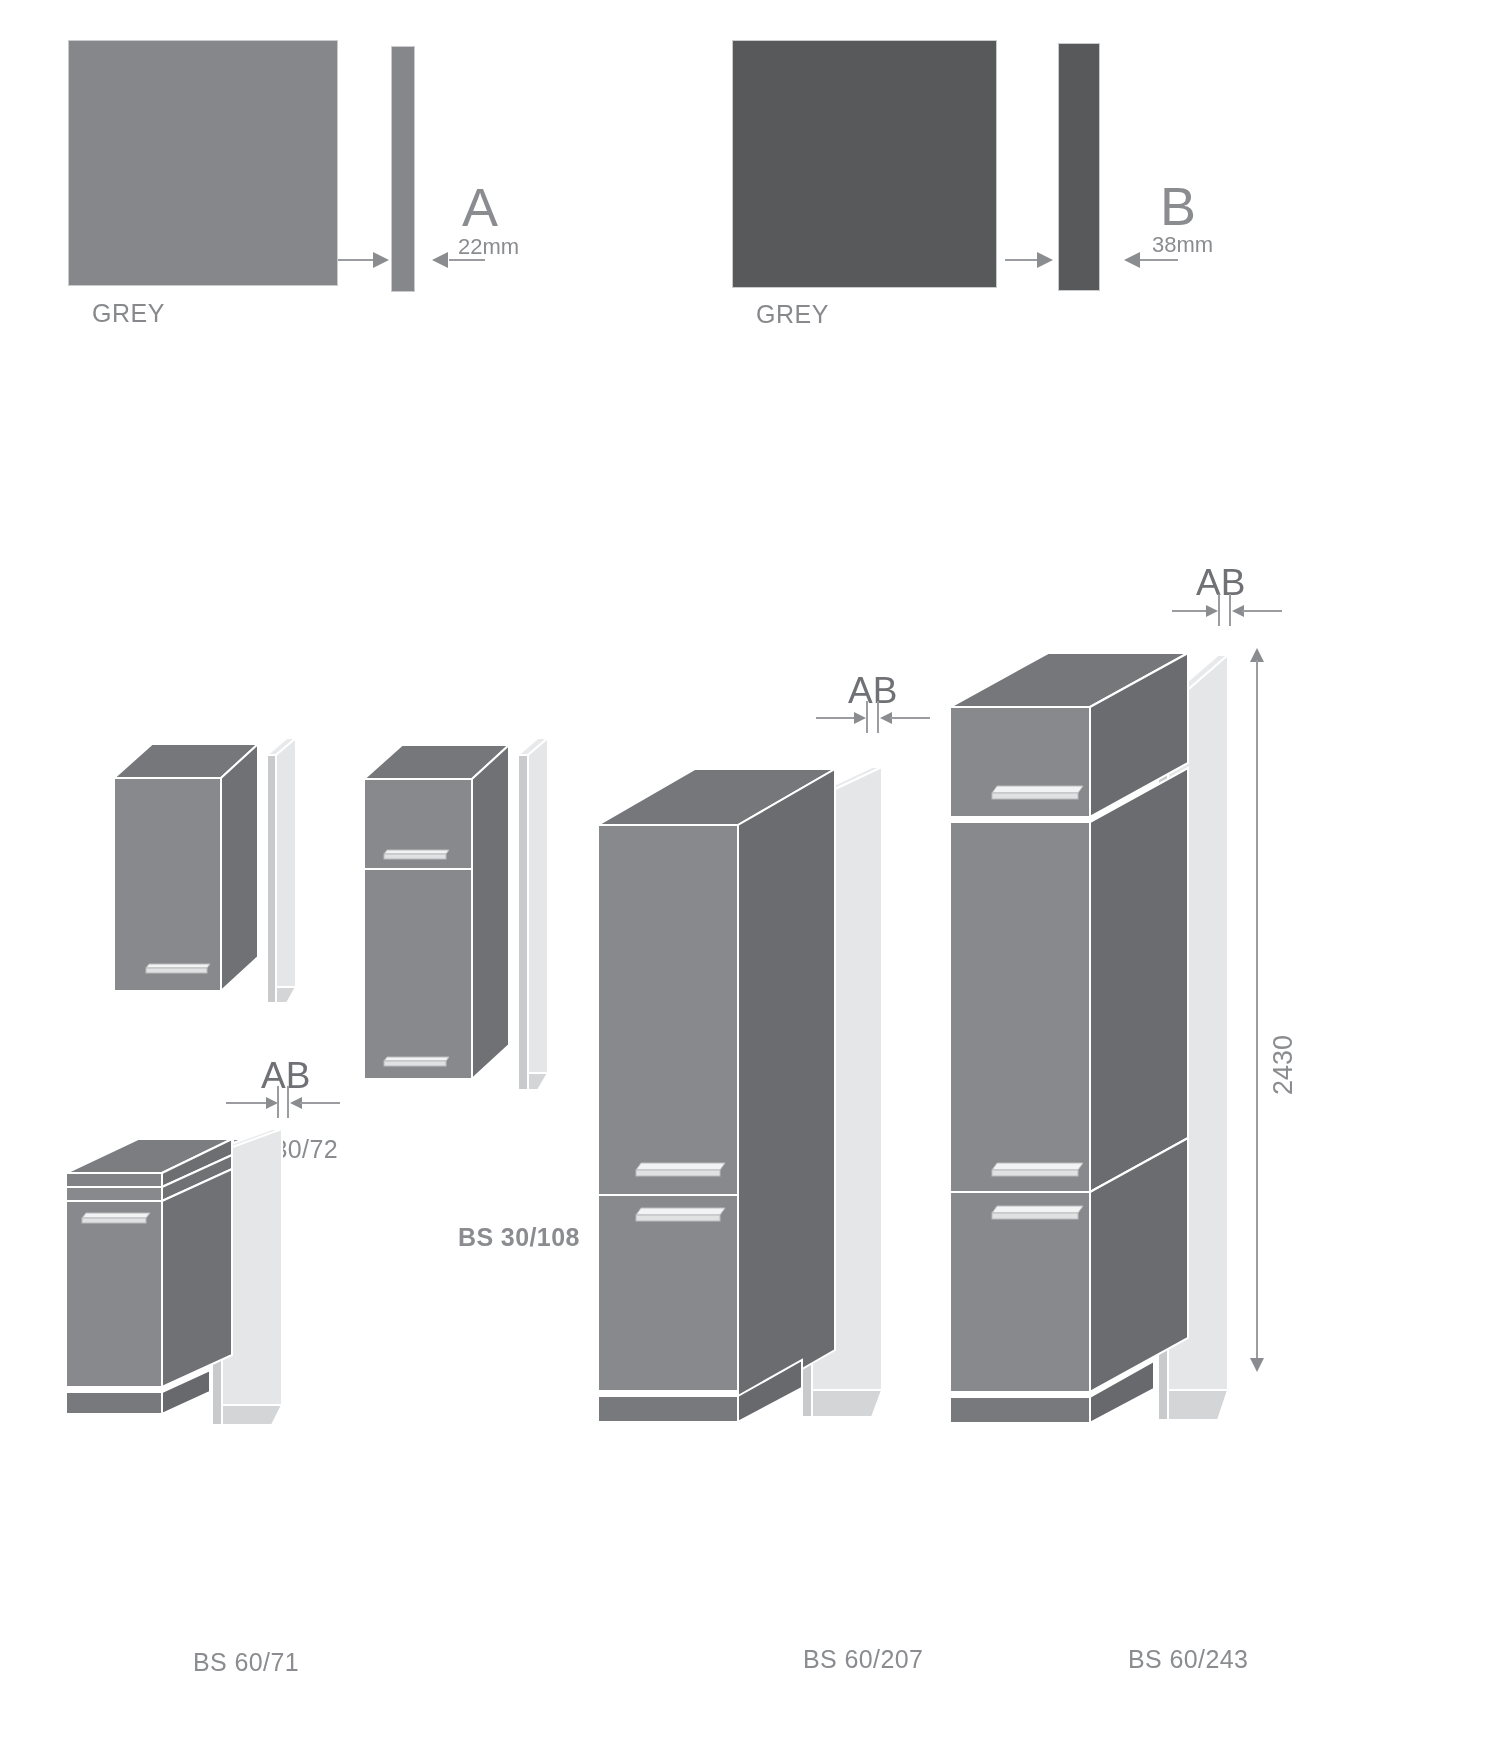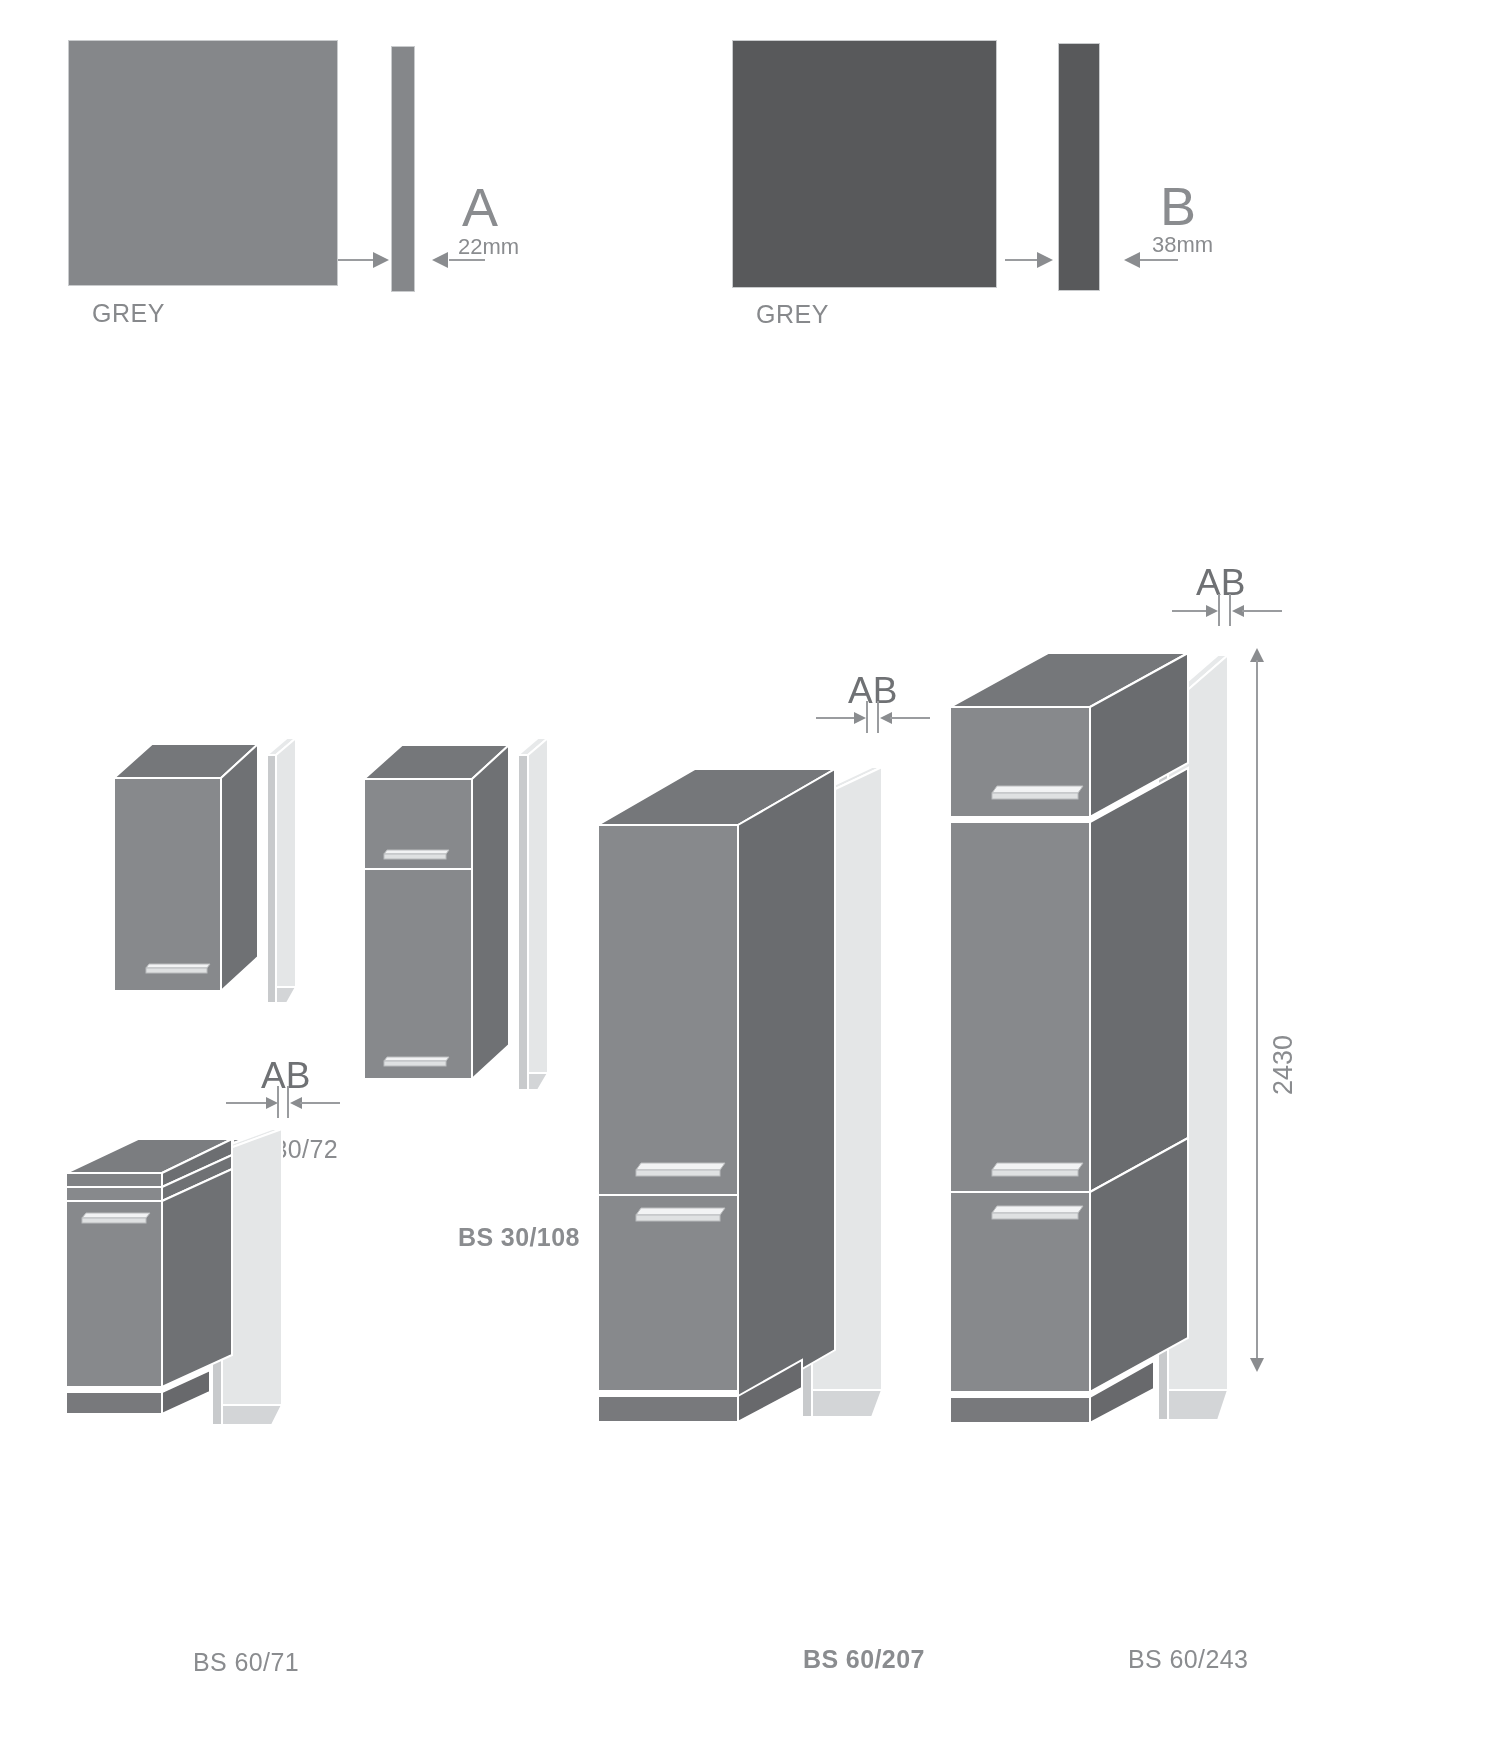--- a/index.html
+++ b/index.html
@@ -194,21 +194,21 @@
       <rect x="46" y="425" width="84" height="6" fill="#dfe1e2" stroke="#b9bbbd" stroke-width="1"></rect>
 
       <rect x="8" y="450" width="140" height="196" fill="#87898c" stroke="#ffffff" stroke-width="2"></rect>
       <polygon points="46,470 130,470 135,463 51,463" fill="#f2f3f4" stroke="#b9bbbd" stroke-width="1"></polygon>
       <rect x="46" y="470" width="84" height="6" fill="#dfe1e2" stroke="#b9bbbd" stroke-width="1"></rect>
 
       <rect x="8" y="651" width="140" height="26" fill="#78797c" stroke="#ffffff" stroke-width="2"></rect>
       <polygon points="148,651 212,615 212,643 148,677" fill="#68696c" stroke="#ffffff" stroke-width="2"></polygon>
     </svg>
   </div>
-  <div class="lbl lbl-code" style="left:803px;top:1645px;font-weight:bold;">BS 60/207</div>
+  <div class="lbl lbl-code" style="left:803px;top:1645px;">BS 60/207</div>
 
   <div class="lbl lbl-ab" style="left:1196px;top:562px;">AB</div>
   <div class="ln ln-h" style="left:1172px;top:610px;width:36px;"></div>
   <div class="tri tri-r-sm" style="left:1206px;top:605px;"></div>
   <div class="ln ln-v" style="left:1218px;top:594px;height:32px;"></div>
   <div class="ln ln-v" style="left:1229px;top:594px;height:32px;"></div>
   <div class="tri tri-l-sm" style="left:1232px;top:605px;"></div>
   <div class="ln ln-h" style="left:1242px;top:610px;width:40px;"></div>
 
   <div class="cab" style="left:940px;top:645px;">

